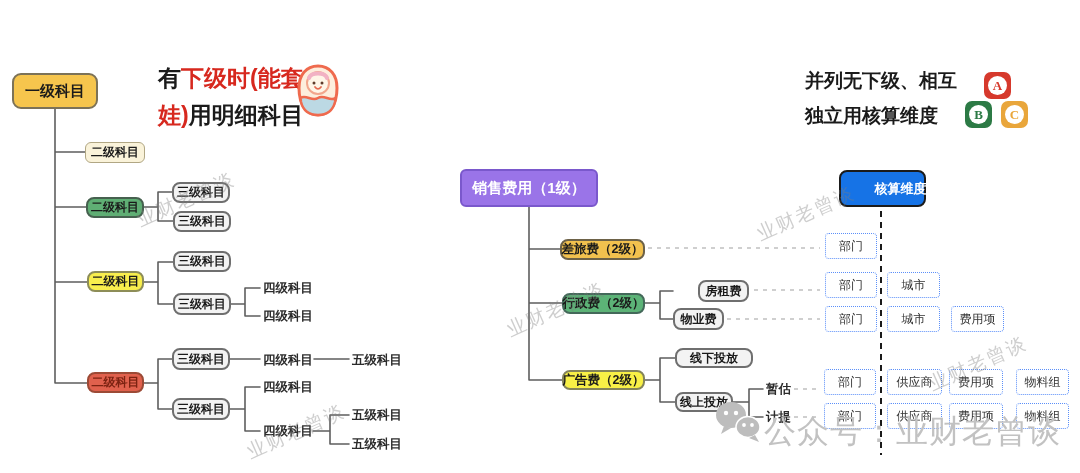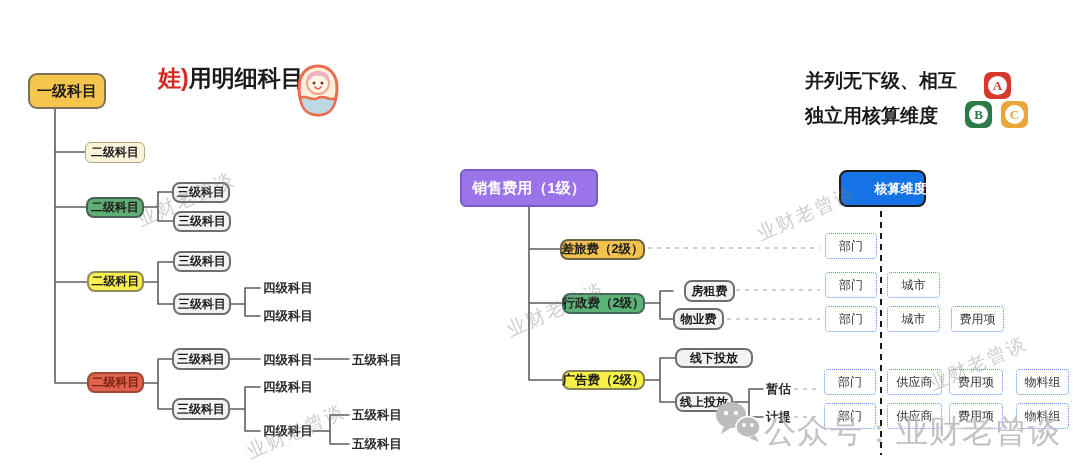--- a/index.html
+++ b/index.html
@@ -52,20 +52,21 @@
       M529,207 V380 M529,249 H560 M529,303 H562 M529,380 H562
       M645,303 H660 M660,291 V319 M660,291 H673 M660,319 H673
       M645,380 H660 M660,358 V402 M660,358 H675 M660,402 H675
       M733,402 H749 M749,389 V417 M749,389 H763 M749,417 H763"></path>
     <path fill="none" stroke="#c0c0c0" stroke-width="1.5" stroke-dasharray="4 5" d="
       M648,248 H820 M727,290 H820 M727,319 H820 M794,389 H819 M794,417 H819"></path>
     <path fill="none" stroke="#1a1a1a" stroke-width="2" stroke-dasharray="6 5" d="M881,211 V455"></path>
   </svg>
 
   <div class="headline hl-left" style="left:158px;top:60px;">
+    <div><span>有</span><span class="red-text">下级时(能套</span></div>
     <div><span class="red-text">娃)</span><span>用明细科目</span></div>
   </div>
   <div class="icon-abs" style="left:293px;top:64px;">
     <svg width="50" height="54" viewBox="0 0 50 54">
       <path d="M25,2 C37,2 44,11 44,24 C44,41 36,51 25,51 C14,51 6,41 6,24 C6,11 13,2 25,2 Z" fill="#fdeedd" stroke="#ef6a4e" stroke-width="3"></path>
       <path d="M7.5,34 C13,30 19,38 25,34 C31,30 37,38 42.5,34 L42,38 C40,46 34,51 25,51 C16,51 10,46 8,38 Z" fill="#bcd9e4" stroke="#ef6a4e" stroke-width="2.5" stroke-linejoin="round"></path>
       <circle cx="25" cy="19" r="11" fill="#fff6e8" stroke="#f2a68c" stroke-width="2"></circle>
       <path d="M16,14 C18,8 32,8 34,14" stroke="#f2b2c4" stroke-width="4" fill="none" stroke-linecap="round"></path>
       <circle cx="21" cy="19" r="1.5" fill="#5f3c2a"></circle>
       <circle cx="29" cy="19" r="1.5" fill="#5f3c2a"></circle>
@@ -80,21 +81,21 @@
   <div class="block" style="left:984px;top:72px;background:#d6392c;">
     <span class="bcirc" style="color:#d6392c;">A</span>
   </div>
   <div class="block" style="left:965px;top:101px;background:#2c7a45;">
     <span class="bcirc" style="color:#2c7a45;">B</span>
   </div>
   <div class="block" style="left:1001px;top:101px;background:#e9a63b;">
     <span class="bcirc" style="color:#e9a63b;">C</span>
   </div>
 
-  <div class="box root-yellow" style="left:28px;top:73px;width:78px;height:36px;">一级科目</div>
+  <div class="box root-yellow" style="left:12px;top:73px;width:86px;height:36px;">一级科目</div>
   <div class="box cream" style="left:85px;top:142px;width:60px;height:21px;">二级科目</div>
   <div class="box green" style="left:86px;top:197px;width:58px;height:21px;">二级科目</div>
   <div class="box gray" style="left:172px;top:182px;width:58px;height:21px;">三级科目</div>
   <div class="box gray" style="left:173px;top:211px;width:58px;height:21px;">三级科目</div>
   <div class="box yellow" style="left:87px;top:271px;width:57px;height:21px;">二级科目</div>
   <div class="box gray" style="left:173px;top:251px;width:58px;height:21px;">三级科目</div>
   <div class="box gray" style="left:173px;top:293px;width:58px;height:22px;">三级科目</div>
   <div class="leaf" style="left:263px;top:281px;">四级科目</div>
   <div class="leaf" style="left:263px;top:309px;">四级科目</div>
   <div class="box red" style="left:87px;top:372px;width:57px;height:21px;">二级科目</div>
@@ -103,21 +104,21 @@
   <div class="leaf" style="left:352px;top:353px;">五级科目</div>
   <div class="box gray" style="left:172px;top:398px;width:58px;height:22px;">三级科目</div>
   <div class="leaf" style="left:263px;top:380px;">四级科目</div>
   <div class="leaf" style="left:263px;top:424px;">四级科目</div>
   <div class="leaf" style="left:352px;top:408px;">五级科目</div>
   <div class="leaf" style="left:352px;top:437px;">五级科目</div>
 
   <div class="box purple" style="left:460px;top:169px;width:138px;height:38px;">销售费用（1级）</div>
   <div class="box amber" style="left:560px;top:239px;width:85px;height:21px;">差旅费（2级）</div>
   <div class="box green2" style="left:562px;top:293px;width:83px;height:21px;">行政费（2级）</div>
-  <div class="box gray" style="left:684px;top:280px;width:51px;height:22px;">房租费</div>
+  <div class="box gray" style="left:698px;top:280px;width:51px;height:22px;">房租费</div>
   <div class="box gray" style="left:673px;top:308px;width:51px;height:22px;">物业费</div>
   <div class="box yellow2" style="left:562px;top:370px;width:83px;height:20px;">广告费（2级）</div>
   <div class="box gray" style="left:675px;top:348px;width:78px;height:20px;">线下投放</div>
   <div class="box gray" style="left:675px;top:392px;width:58px;height:20px;">线上投放</div>
   <div class="leaf" style="left:766px;top:382px;">暂估</div>
   <div class="leaf" style="left:766px;top:410px;">计提</div>
 
   <div class="box blue" style="left:839px;top:170px;width:87px;height:37px;padding-left:36px;">核算维度</div>
   <div class="dim" style="left:825px;top:233px;width:52px;height:26px;">部门</div>
   <div class="dim" style="left:825px;top:272px;width:52px;height:26px;">部门</div>

